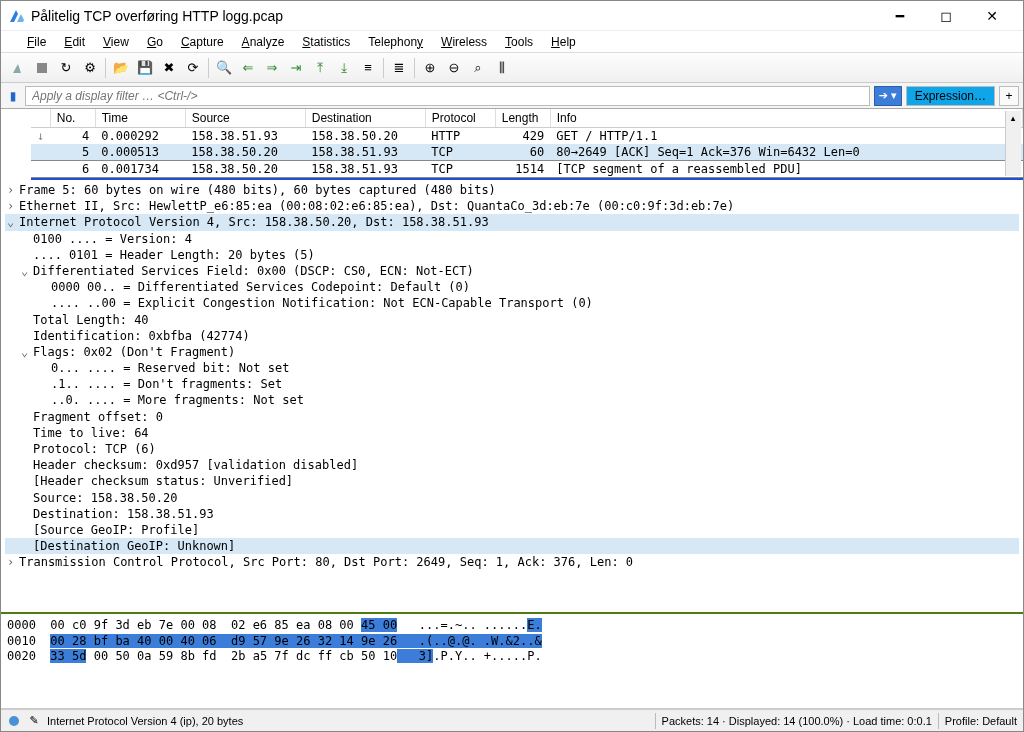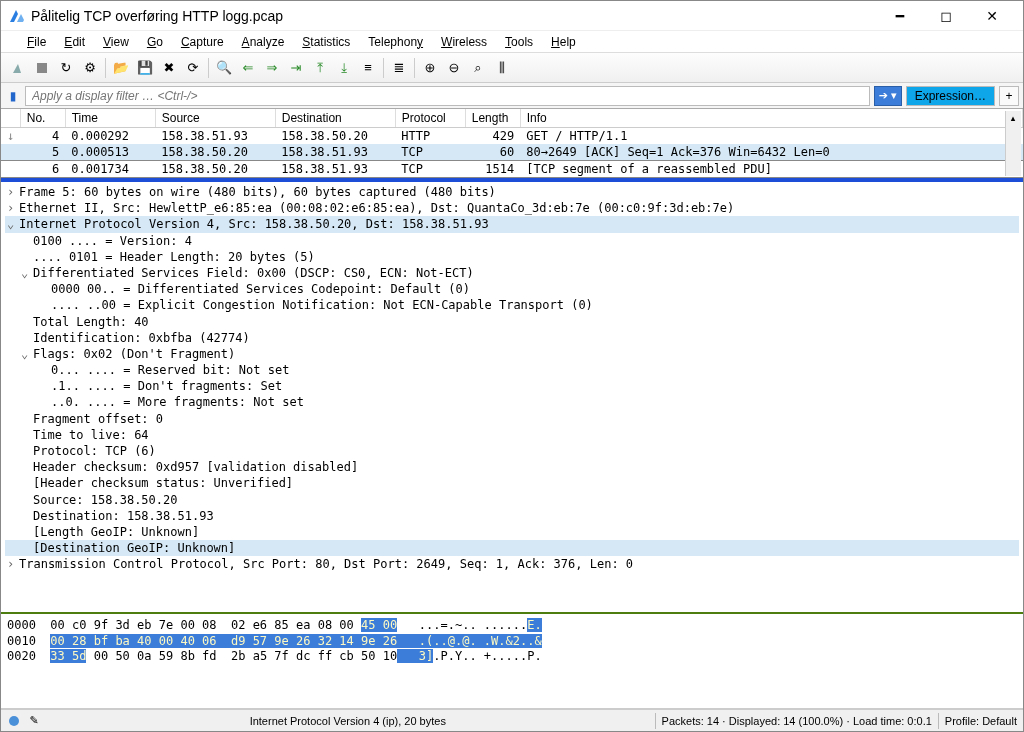--- a/index.html
+++ b/index.html
@@ -14,40 +14,40 @@
 .menubar .menu-item .u { text-decoration: underline; }
 .toolbar { height: 30px; display: flex; align-items: center; padding: 2px 6px; gap: 2px; border-bottom: 1px solid #ccc; background: linear-gradient(#fdfdfd, #f0f0f0); }
 .toolbar .tb-btn { width: 22px; height: 22px; display: flex; align-items: center; justify-content: center; border: 1px solid transparent; font-size: 13px; }
 .toolbar .sep { width: 1px; height: 20px; background: #ccc; margin: 0 2px; }
 .filterbar { height: 26px; display: flex; align-items: center; padding: 2px 4px; gap: 4px; border-bottom: 1px solid #aaa; background: #f5f5f5; }
 .filterbar .bookmark-icon { width: 16px; height: 16px; display: flex; align-items: center; justify-content: center; color: #2266cc; }
 .filterbar input { flex: 1; border: 1px solid #bbb; padding: 2px 6px; font-size: 12px; font-style: italic; color: #888; background: #fff; }
 .filterbar .go-btn { width: 28px; height: 20px; background: #3b7dd8; border: 1px solid #2a5fa8; display: flex; align-items: center; justify-content: center; color: #fff; font-size: 11px; }
 .filterbar .expr-btn { padding: 2px 8px; font-size: 12px; border: 1px solid #bbb; background: #0ea5e9; }
 .filterbar .plus-btn { width: 20px; height: 20px; display: flex; align-items: center; justify-content: center; border: 1px solid #bbb; background: #fafafa; }
-.packet-list { border-bottom: 4px solid #1d4ed8; overflow: hidden; position: relative; }
+.packet-list { border-bottom: 2px solid #1d4ed8; overflow: hidden; position: relative; margin-left: 30px; }
 .packet-list table { width: 100%; border-collapse: collapse; font-family: Consolas, monospace; font-size: 12px; }
 .packet-list th { text-align: left; font-weight: normal; padding: 2px 6px; border-right: 1px solid #ddd; background: #fff; border-bottom: 1px solid #ccc; font-family: "Segoe UI", sans-serif; }
 .packet-list td { padding: 1px 6px; white-space: nowrap; }
 .packet-list tr.selected td { background: #d6e8f5; }
 .packet-list tr.bordered td { border-top: 1px solid #888; border-bottom: 1px solid #888; }
 .packet-list .arrow-col { width: 18px; text-align: center; color: #888; }
 .packet-list .scroll-hint { position: absolute; right: 2px; top: 2px; bottom: 2px; width: 16px; background: #f0f0f0; border-left: 1px solid #ccc; }
 .packet-list .scroll-up { position: absolute; top: 0; right: 0; width: 16px; height: 14px; display: flex; align-items: center; justify-content: center; font-size: 9px; }
 .details-pane { flex: 1; overflow: auto; font-family: Consolas, monospace; font-size: 12px; padding: 2px 4px; border-bottom: 2px solid #4d7c0f; }
 .details-pane .line { white-space: pre; padding: 0 2px; line-height: 1.35; }
 .details-pane .expander { display: inline-block; width: 12px; color: #666; }
 .details-pane .selected-line { background: #d6e8f5; }
 .details-pane .indent1 { padding-left: 28px; }
 .details-pane .indent2 { padding-left: 46px; }
 .hex-pane { height: 95px; overflow: auto; font-family: Consolas, monospace; font-size: 12px; padding: 4px 6px; border-bottom: 1px solid #ccc; }
 .hex-pane .hex-line { white-space: pre; line-height: 1.3; }
-.hex-pane .hl { background: #3b7dd8; color: #fef9c3; }
+.hex-pane .hl { background: #3b7dd8; color: #000000; }
 .statusbar { height: 22px; display: flex; align-items: center; padding: 0 6px; font-size: 11px; background: #f0f0f0; border-top: 1px solid #ccc; gap: 6px; }
-.statusbar .status-text { flex: 1; text-align: center; }
+.statusbar .status-text { flex: 1; }
 .statusbar .sep-v { width: 1px; height: 16px; background: #bbb; }
 .statusbar .sb-icon { width: 14px; height: 14px; display: flex; align-items: center; justify-content: center; }
 .col-no { width: 45px; text-align: right; }
 .col-time { width: 90px; }
 .col-src { width: 120px; }
 .col-dst { width: 120px; }
 .col-proto { width: 70px; }
 .col-len { width: 55px; text-align: right; }
 </style>
 </head>
@@ -192,21 +192,21 @@
   <div class="line indent2">0... .... = Reserved bit: Not set</div>
   <div class="line indent2">.1.. .... = Don't fragments: Set</div>
   <div class="line indent2">..0. .... = More fragments: Not set</div>
   <div class="line indent1">Fragment offset: 0</div>
   <div class="line indent1">Time to live: 64</div>
   <div class="line indent1">Protocol: TCP (6)</div>
   <div class="line indent1">Header checksum: 0xd957 [validation disabled]</div>
   <div class="line indent1">[Header checksum status: Unverified]</div>
   <div class="line indent1">Source: 158.38.50.20</div>
   <div class="line indent1">Destination: 158.38.51.93</div>
-  <div class="line indent1">[Length GeoIP: Unknown]</div>
+  <div class="line indent1">[Source GeoIP: Profile]</div>
   <div class="line indent1 selected-line">[Destination GeoIP: Unknown]</div>
   <div class="line"><span class="expander">›</span><span>Transmission Control Protocol, Src Port: 80, Dst Port: 2649, Seq: 1, Ack: 376, Len: 0</span></div>
 </div>
 
 <div class="hex-pane">
   <div class="hex-line"><span>0000</span>  <span>00 c0 9f 3d eb 7e 00 08  02 e6 85 ea 08 00 </span><span class="hl">45 00</span><span>   ...=.~.. ......</span><span class="hl">E.</span></div>
   <div class="hex-line"><span>0010</span>  <span class="hl">00 28 bf ba 40 00 40 06  d9 57 9e 26 32 14 9e 26</span><span class="hl">   .(..@.@. .W.&amp;2..&amp;</span></div>
   <div class="hex-line"><span>0020</span>  <span class="hl">33 5d</span><span> 00 50 0a 59 8b fd  2b a5 7f dc ff cb 50 10</span><span class="hl">   3]</span><span>.P.Y.. +.....P.</span></div>
 </div>
 

